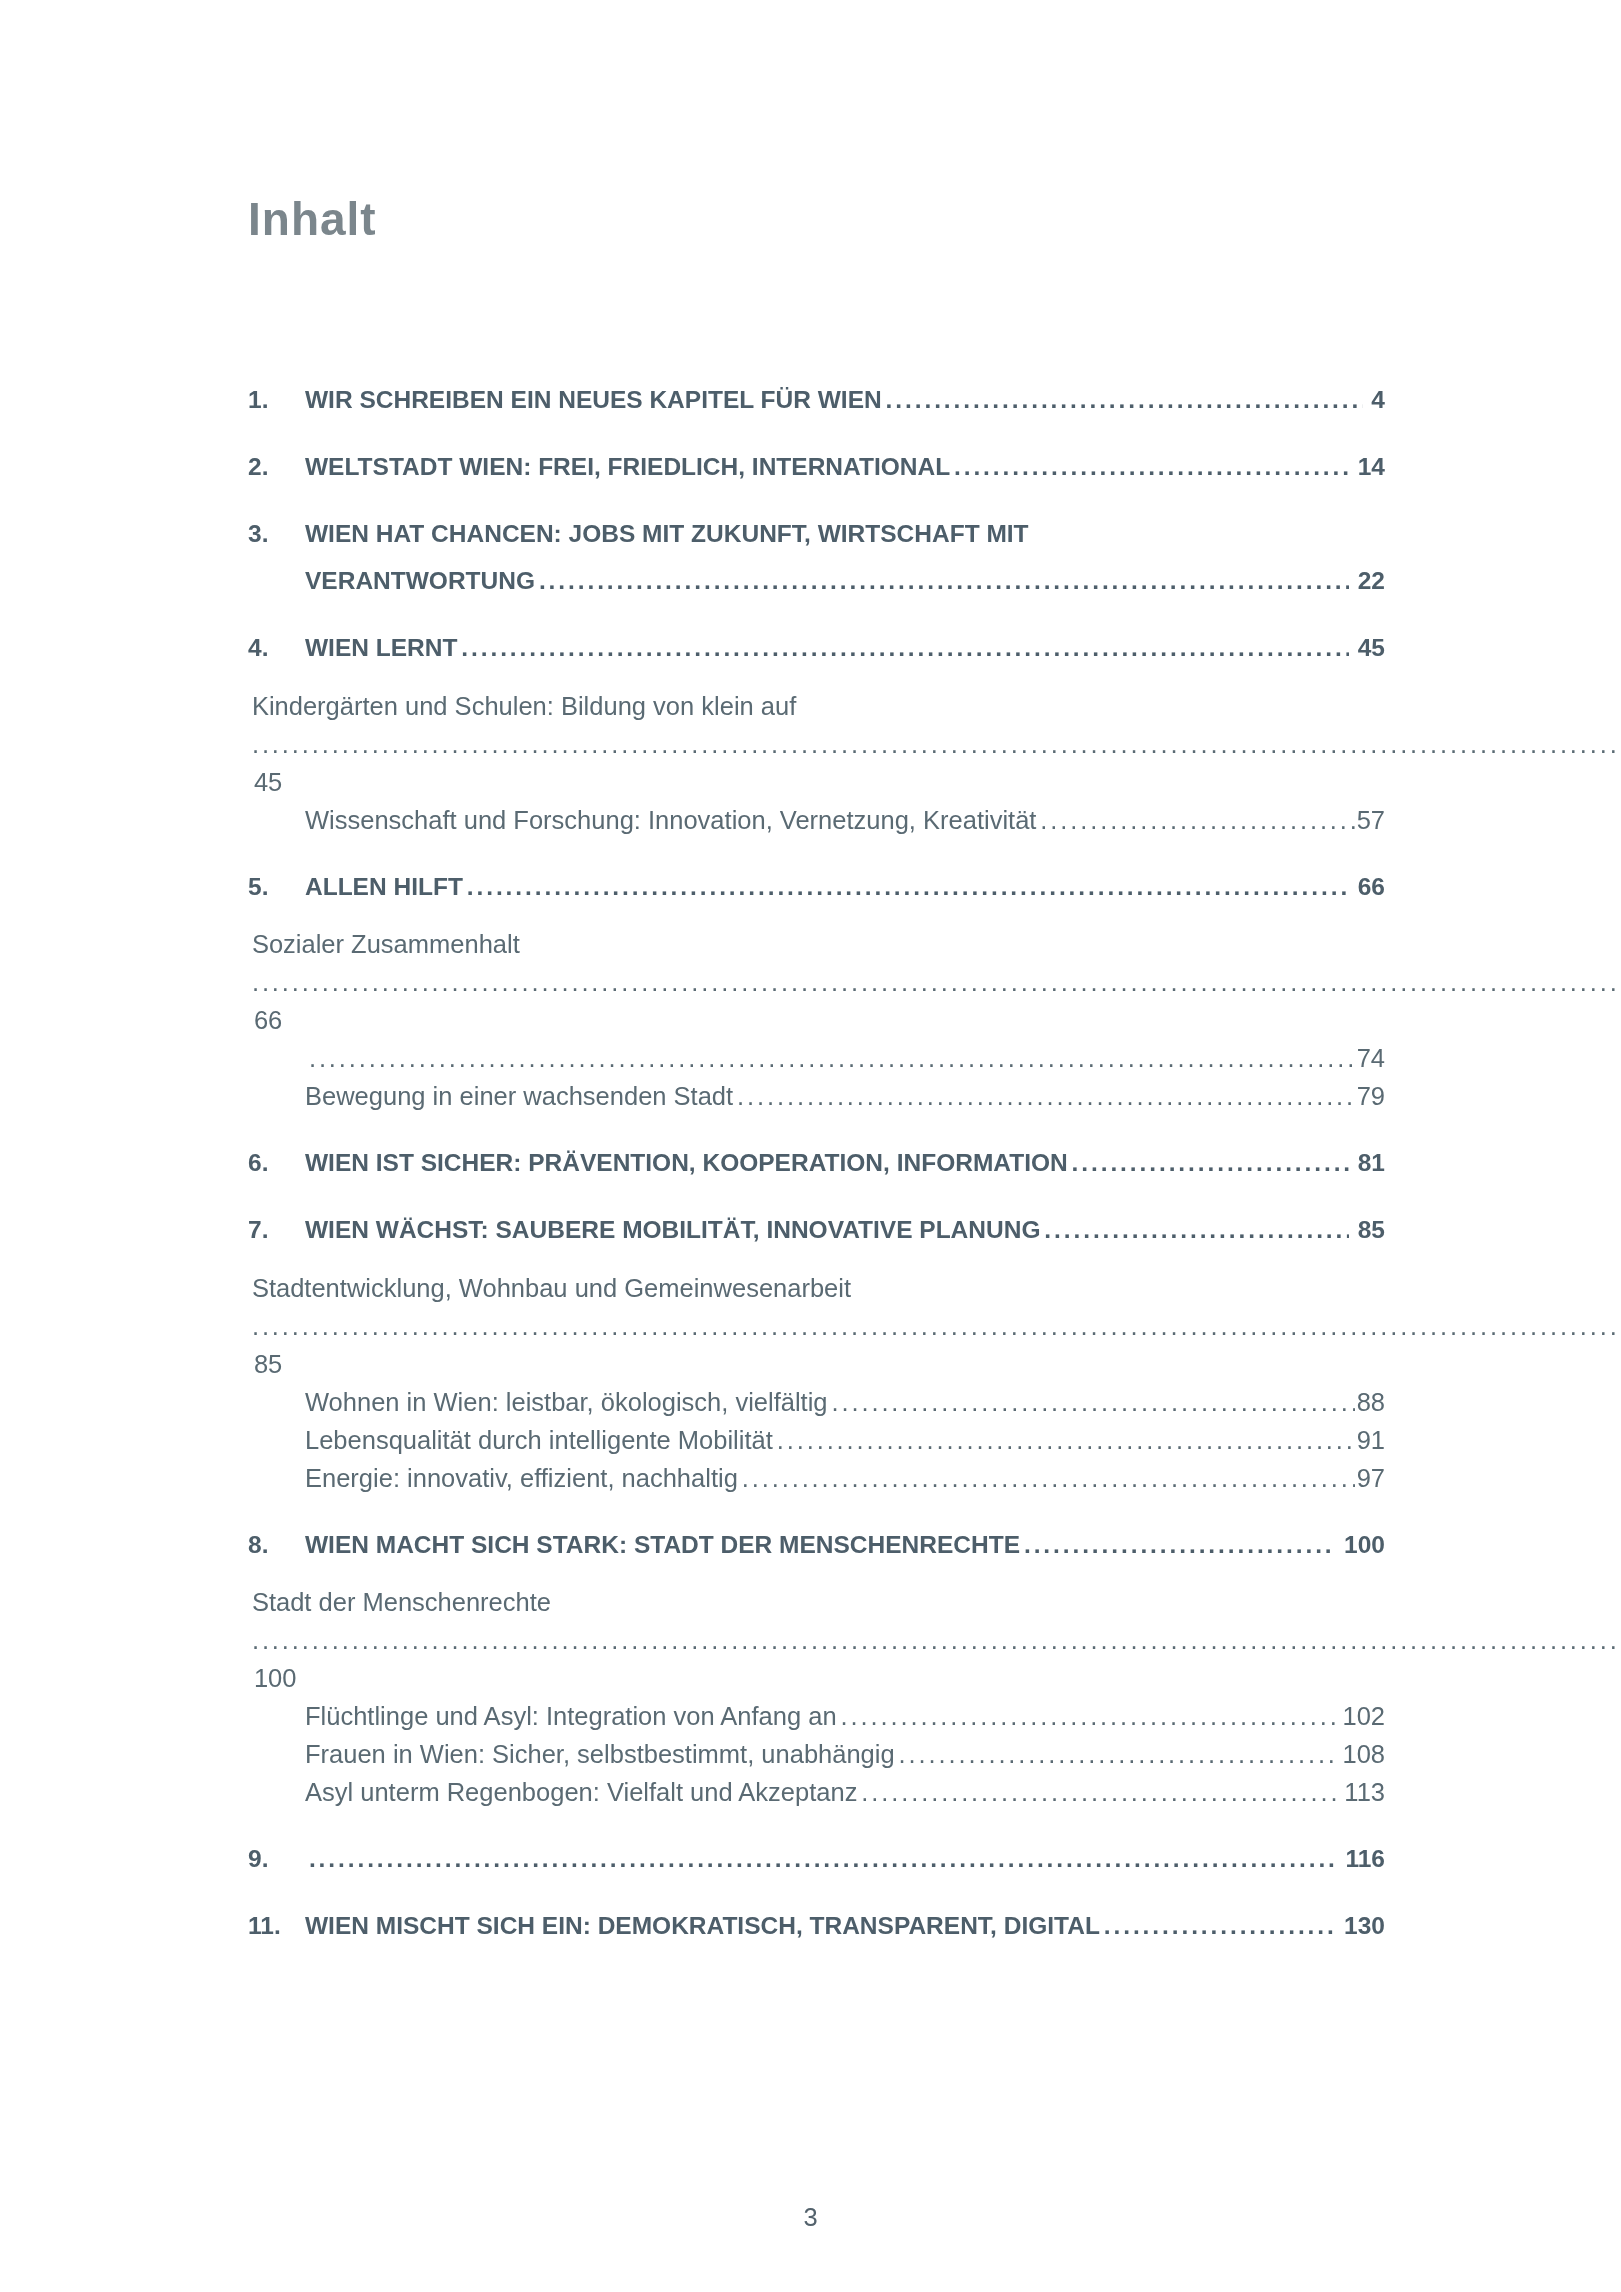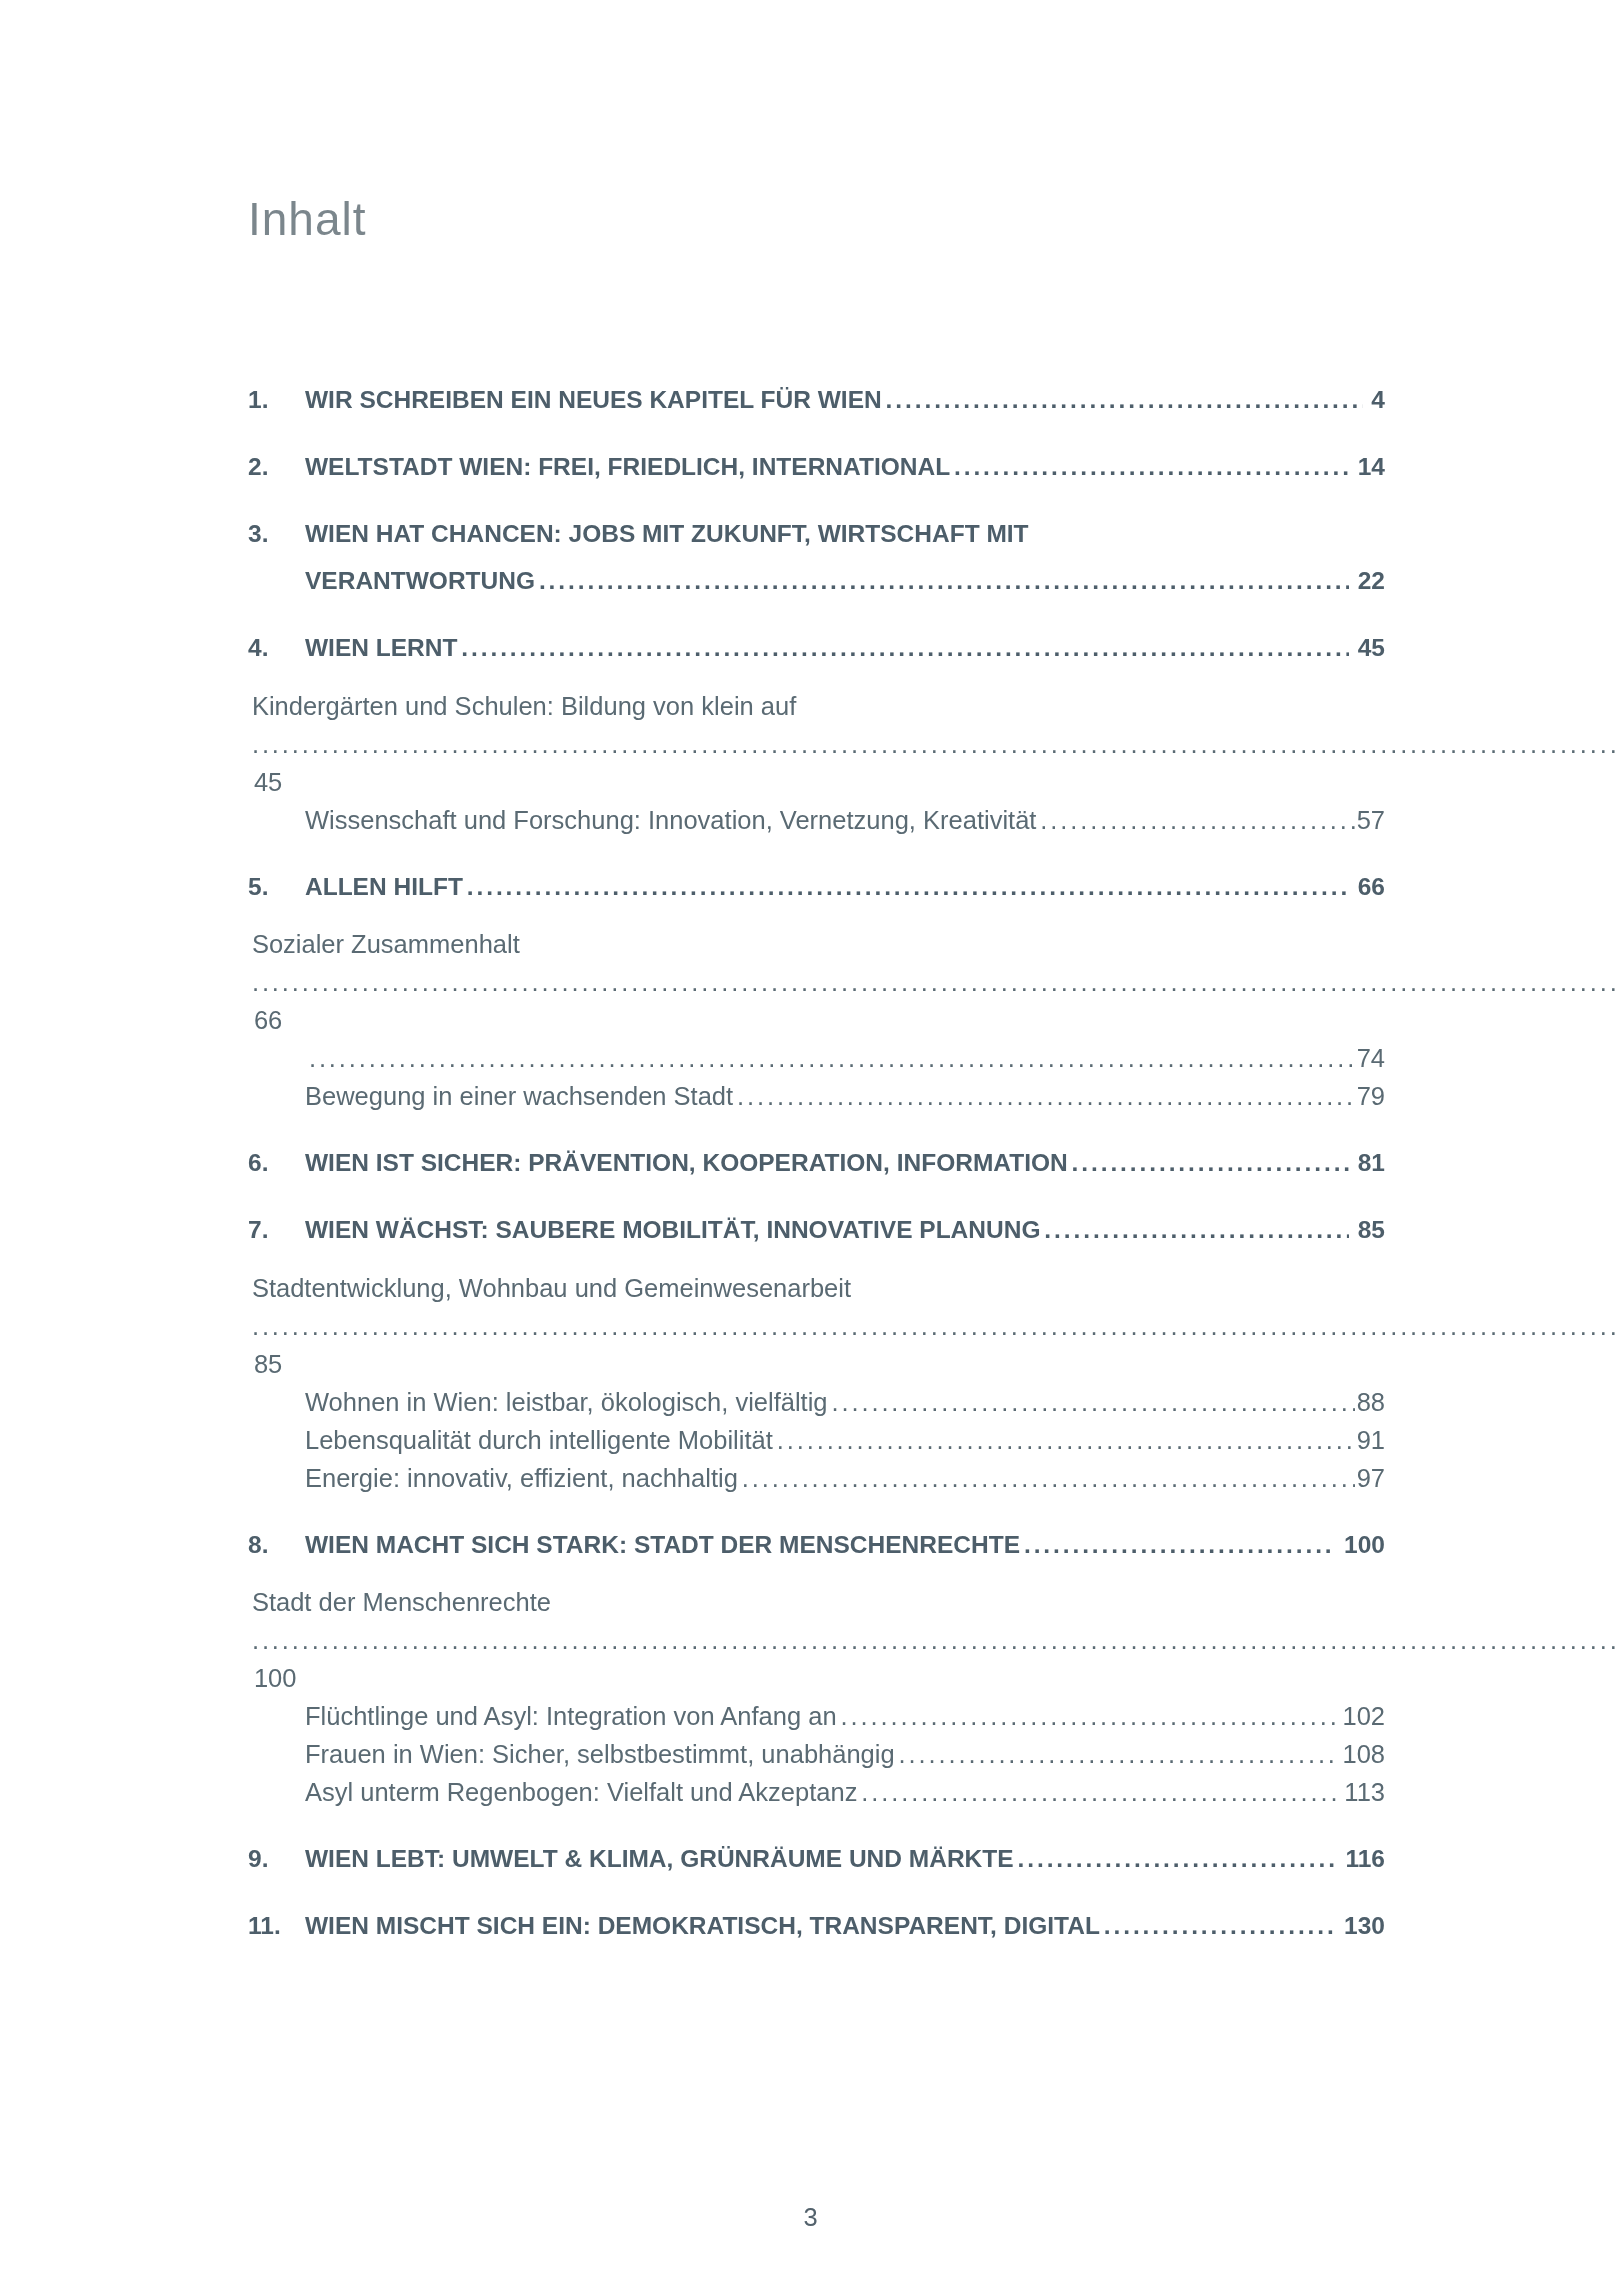--- a/index.html
+++ b/index.html
@@ -18,21 +18,21 @@
     position: absolute;
     inset: 0;
     background: #ffffff;
   }
   .doc-title {
     position: absolute;
     left: 248px;
     top: 192px;
     margin: 0;
     font-size: 46px;
-    font-weight: normal;
+    font-weight: bold;
     letter-spacing: 1px;
     color: #7b868c;
   }
   .toc {
     position: absolute;
     left: 248px;
     top: 380px;
     width: 1137px;
   }
   .row {
@@ -222,21 +222,20 @@
         <span class="page-num">108</span>
       </div>
       <div class="row sub">
         <span class="num"></span>
         <span class="label">Asyl unterm Regenbogen: Vielfalt und Akzeptanz</span>
         <span class="leader"></span>
         <span class="page-num">113</span>
       </div>
       <div class="row chapter">
         <span class="num">9.</span>
-        <span class="label">WIEN LEBT: UMWELT &amp; KLIMA, GRÜNRÄUME UND MÄRKTE</span>
         <span class="leader"></span>
         <span class="page-num">116</span>
       </div>
       <div class="row chapter">
         <span class="num">11.</span>
         <span class="label">WIEN MISCHT SICH EIN: DEMOKRATISCH, TRANSPARENT, DIGITAL</span>
         <span class="leader"></span>
         <span class="page-num">130</span>
       </div>
     </div>

